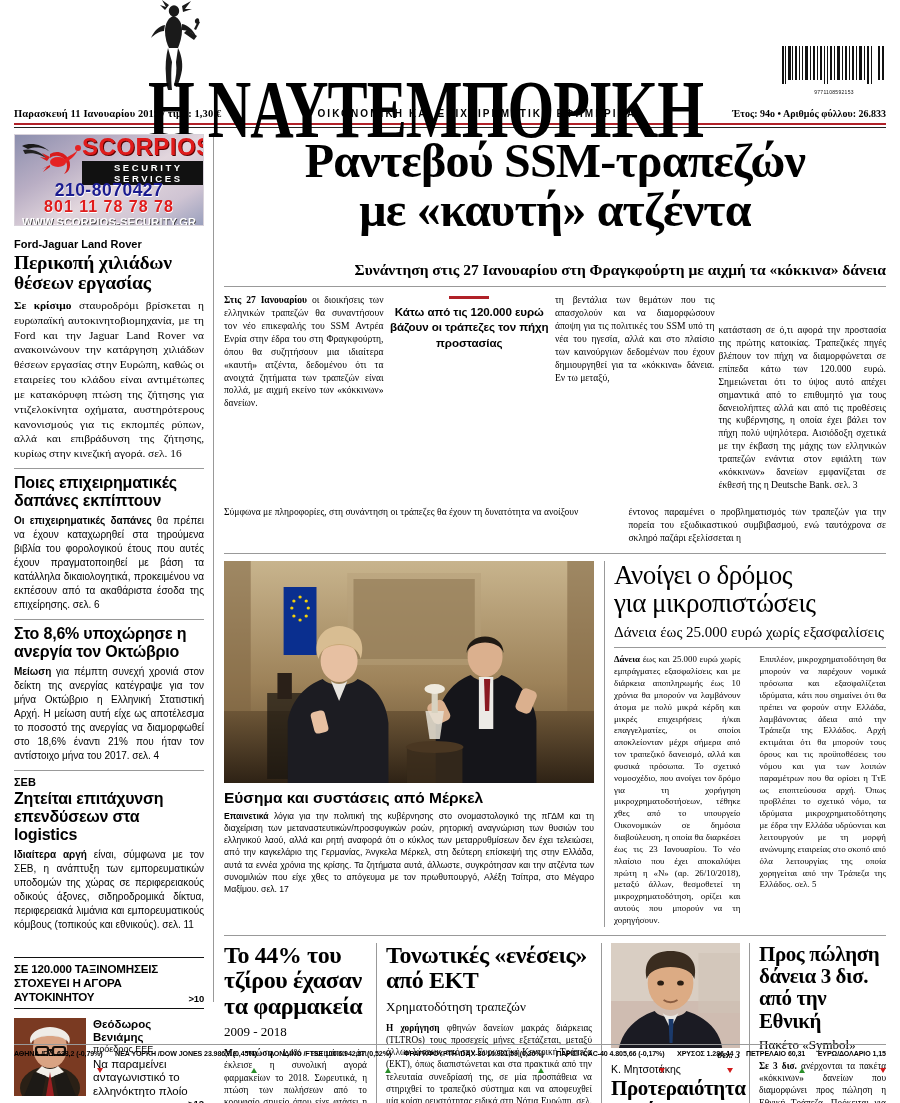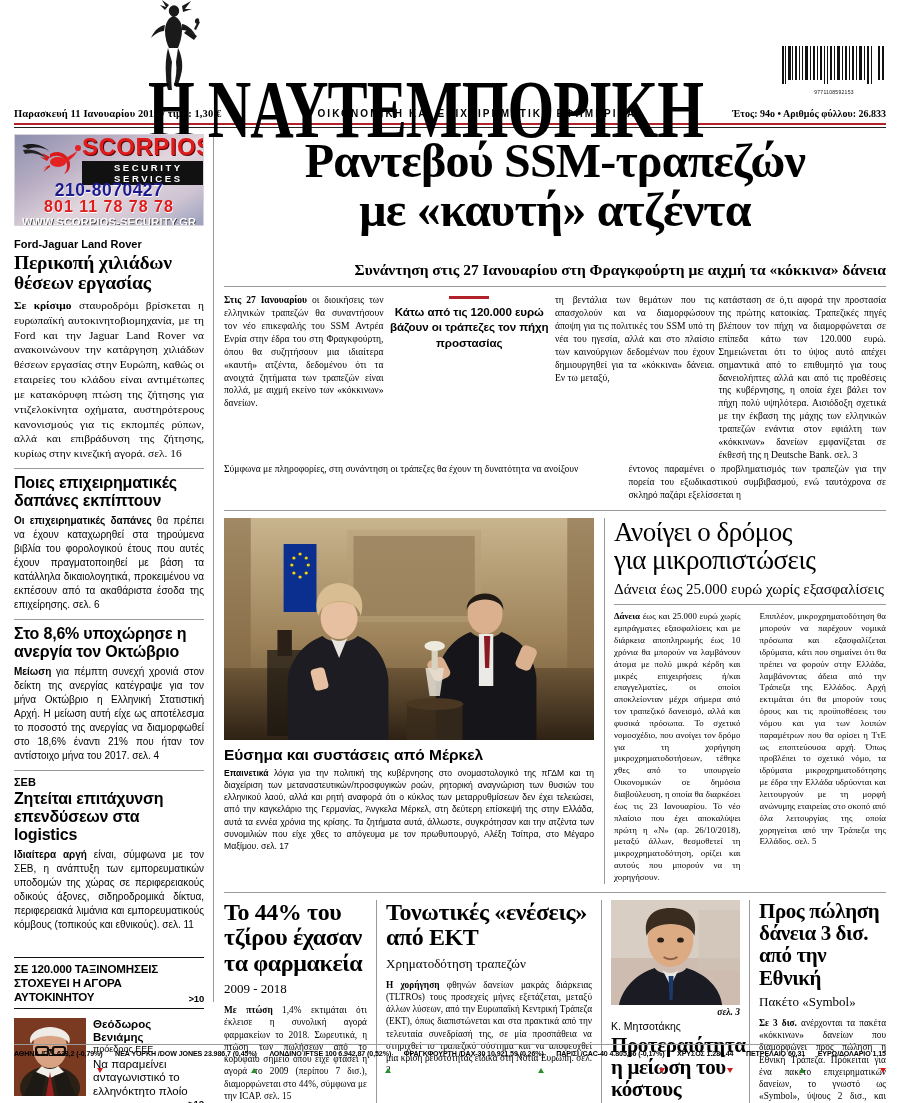--- a/index.html
+++ b/index.html
@@ -147,28 +147,28 @@
   .deck {
     font-family: Liberation Serif, serif; font-weight: bold;
     font-size: 15.5px; line-height: 1.2; text-align: right;
     margin-top: 26px; padding-bottom: 7px;
     border-bottom: 0.8px solid #999;
   }
 
   
   .lead { display: flex; gap: 4px; margin-top: 7px; }
   .lead-col { flex: 1; font-size: 9.6px; line-height: 1.34; text-align: justify; hyphens: auto; }
-  .lead-col.c2 { flex: 1.05; }
+  .lead-col.c2 { flex: 1.05; margin-top: 30px; }
   .pullquote { text-align: center; padding: 0 2px; }
   .pq-rule { width: 40px; height: 2.6px; background: #b02128; margin: 2px auto 5px auto; }
   .pq-text {
     font-family: "Liberation Sans", sans-serif; font-weight: bold;
     font-size: 11.6px; line-height: 1.32; letter-spacing: -0.1px;
   }
-  .lead-row2 { display:flex; gap:18px; margin-top: 2px; }
+  .lead-row2 { display:flex; gap:18px; margin-top: 15px; }
 
   
   .mid { display: flex; gap: 10px; margin-top: 8px; padding-top: 7px; border-top: 0.8px solid #999; }
   .mid-left { width: 370px; flex: 0 0 370px; }
   .mid-right { flex: 1; padding-left: 9px; border-left: 0.8px solid #999; }
   .photo-merkel {
     width: 100%; height: 222px; position: relative; overflow: hidden;
     background: linear-gradient(175deg,#b99a6e 0%,#cbb287 18%,#a98a5e 40%,#6d5436 66%,#3c2c1b 100%);
   }
   .cap-head {

